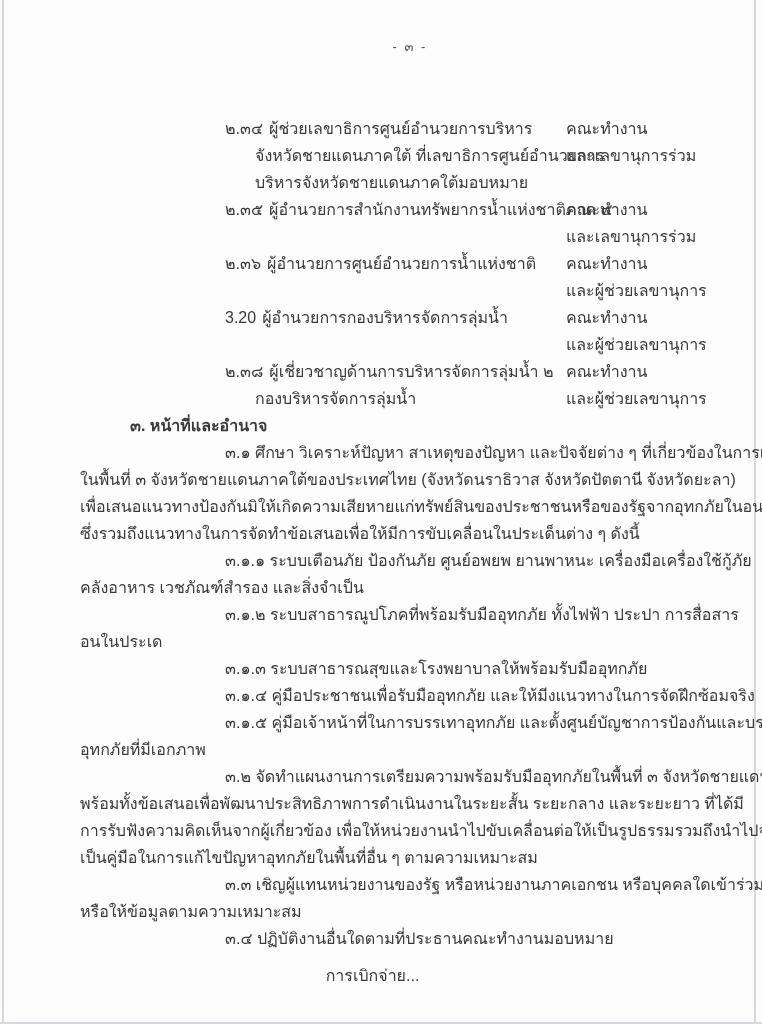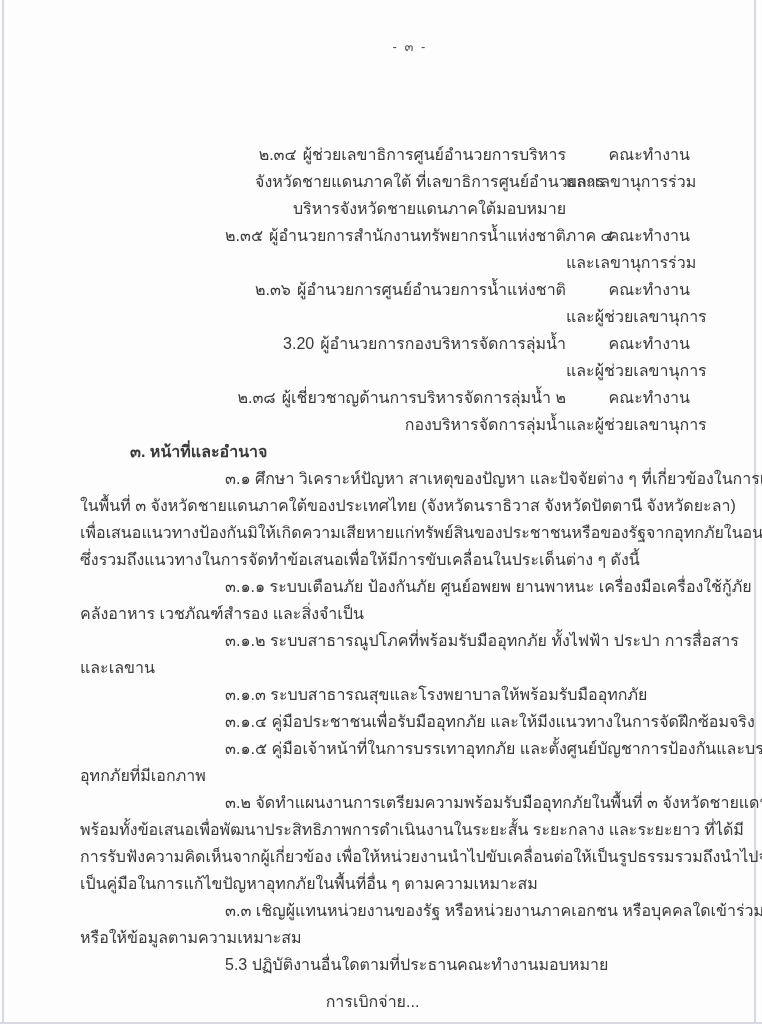--- a/index.html
+++ b/index.html
@@ -29,21 +29,21 @@
     font-size: 13px;
     letter-spacing: 2px;
     color: #4c4c4c;
     transform: translateX(25px);
   }
   .line {
     line-height: 27px;
     font-size: 16px;
     white-space: nowrap;
   }
-  .wg-list { margin-top: 84px; text-align: right; }
+  .wg-list { margin-top: 58px; }
   .wg-row { display: flex; justify-content: space-between; }
   .wg-left { flex: 1 1 auto; min-width: 0; }
   .wg-left .line { padding-left: 145px; }
   .wg-left .line.cont { padding-left: 175px; }
   .wg-right { flex: 0 0 auto; width: 124px; }
   .no { margin-right: 6px; }
   .duties { }
   .ind1 { padding-left: 50px; }
   .ind2 { padding-left: 145px; }
   .bold { font-weight: bold; }
@@ -134,21 +134,21 @@
         <div class="line">ซึ่งรวมถึงแนวทางในการจัดทำข้อเสนอเพื่อให้มีการขับเคลื่อนในประเด็นต่าง ๆ ดังนี้</div>
       </div>
 
       <div>
         <div class="line ind2">๓.๑.๑ ระบบเตือนภัย ป้องกันภัย ศูนย์อพยพ ยานพาหนะ เครื่องมือเครื่องใช้กู้ภัย</div>
         <div class="line">คลังอาหาร เวชภัณฑ์สำรอง และสิ่งจำเป็น</div>
       </div>
 
       <div>
         <div class="line ind2">๓.๑.๒ ระบบสาธารณูปโภคที่พร้อมรับมืออุทกภัย ทั้งไฟฟ้า ประปา การสื่อสาร</div>
-        <div class="line">และเลขาน</div>
+        <div class="line">อนในประเด</div>
       </div>
 
       <div>
         <div class="line ind2">๓.๑.๓ ระบบสาธารณสุขและโรงพยาบาลให้พร้อมรับมืออุทกภัย</div>
       </div>
 
       <div>
         <div class="line ind2">๓.๑.๔ คู่มือประชาชนเพื่อรับมืออุทกภัย และให้มีงแนวทางในการจัดฝึกซ้อมจริง</div>
       </div>
 
@@ -163,20 +163,20 @@
         <div class="line">การรับฟังความคิดเห็นจากผู้เกี่ยวข้อง เพื่อให้หน่วยงานนำไปขับเคลื่อนต่อให้เป็นรูปธรรมรวมถึงนำไปจัดทำ</div>
         <div class="line">เป็นคู่มือในการแก้ไขปัญหาอุทกภัยในพื้นที่อื่น ๆ ตามความเหมาะสม</div>
       </div>
 
       <div>
         <div class="line ind2">๓.๓ เชิญผู้แทนหน่วยงานของรัฐ หรือหน่วยงานภาคเอกชน หรือบุคคลใดเข้าร่วมชี้แจง</div>
         <div class="line">หรือให้ข้อมูลตามความเหมาะสม</div>
       </div>
 
       <div>
-        <div class="line ind2">5.3 ปฏิบัติงานอื่นใดตามที่ประธานคณะทำงานมอบหมาย</div>
+        <div class="line ind2">๓.๔ ปฏิบัติงานอื่นใดตามที่ประธานคณะทำงานมอบหมาย</div>
       </div>
     </section>
 
     <div class="catchword">การเบิกจ่าย...</div>
 
   </div>
 </main>
 
 </body></html>

